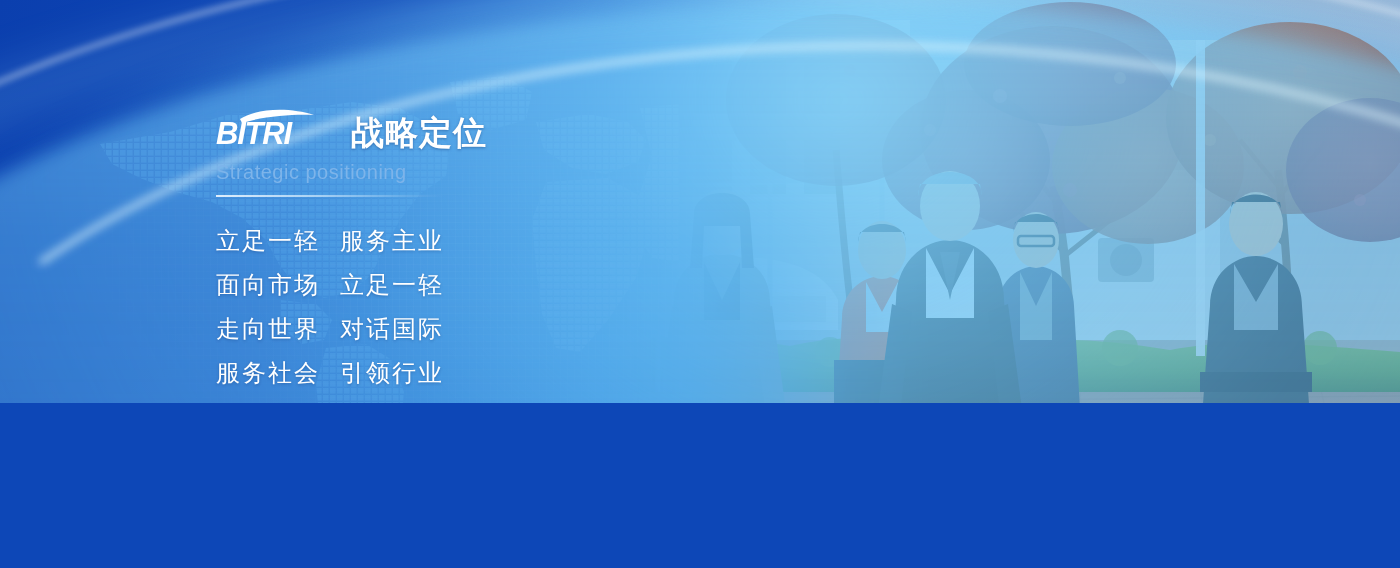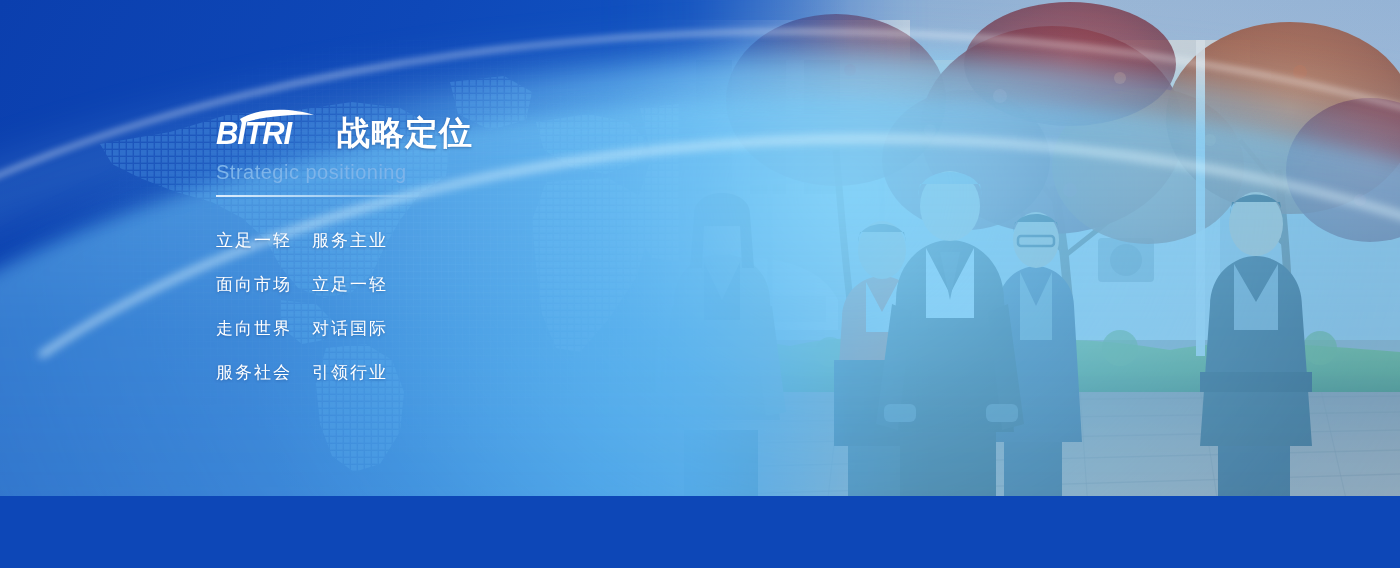--- a/index.html
+++ b/index.html
@@ -5,21 +5,21 @@
   * { margin:0; padding:0; box-sizing:border-box; }
   html,body{ background:#0d47b7; }
   body{
     width:1400px; height:568px;
     font-family:"Liberation Sans","DejaVu Sans",sans-serif;
     overflow:hidden;
   }
 
   .banner{
     position:relative;
-    width:1400px; height:496px;
+    width:1400px; height:403px;
     overflow:hidden;
     background:#0f46b4;
   }
 
   
   .bg-base{
     position:absolute; inset:0;
     background:
       radial-gradient(ellipse 1100px 620px at 64% 78%, #2f8fe0 0%, rgba(47,143,224,0) 58%),
       linear-gradient(118deg, #0b3fae 0%, #0e48b8 26%, #1256c4 48%, #1a76d6 72%, #2f93e2 100%);
@@ -133,21 +133,21 @@
     width:108px;
   }
   .logo-mark svg{ display:block; }
 
   .title-cn{
     color:#ffffff;
     font-size:33px;
     font-weight:bold;
     line-height:34px;
     letter-spacing:1px;
-    margin-left:13px;
+    margin-left:27px;
     white-space:nowrap;
     text-shadow:0 1px 3px rgba(0,30,90,.35);
   }
 
   .subtitle{
     margin-top:5px;
     color:#7db4ea;
     font-size:20px;
     line-height:34px;
     letter-spacing:.5px;
@@ -159,21 +159,21 @@
     width:228px;
     height:2px;
     background:linear-gradient(to right, rgba(235,245,255,.92) 0%, rgba(200,228,250,.75) 45%, rgba(160,205,240,.20) 85%, rgba(160,205,240,0) 100%);
   }
 
   .slogans{
     margin-top:22px;
   }
   .slogan-line{
     color:#ffffff;
-    font-size:17px;
+    font-size:24px;
     line-height:44px;
     letter-spacing:2px;
     white-space:nowrap;
     text-shadow:0 1px 3px rgba(0,30,90,.30);
   }
   .slogan-line .gap{ display:inline-block; width:20px; }
 
   .s-pair{ display:inline-block; }
 </style>
 </head>

